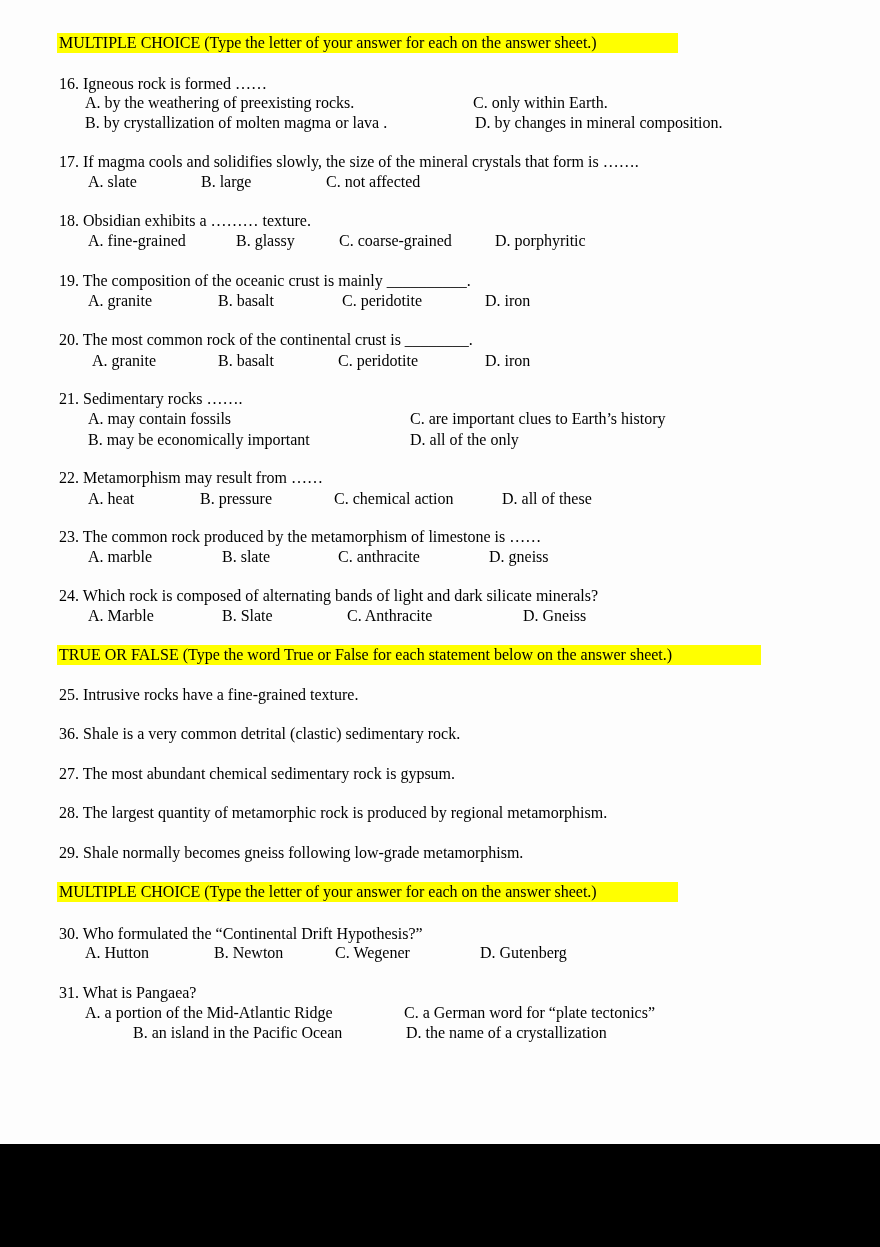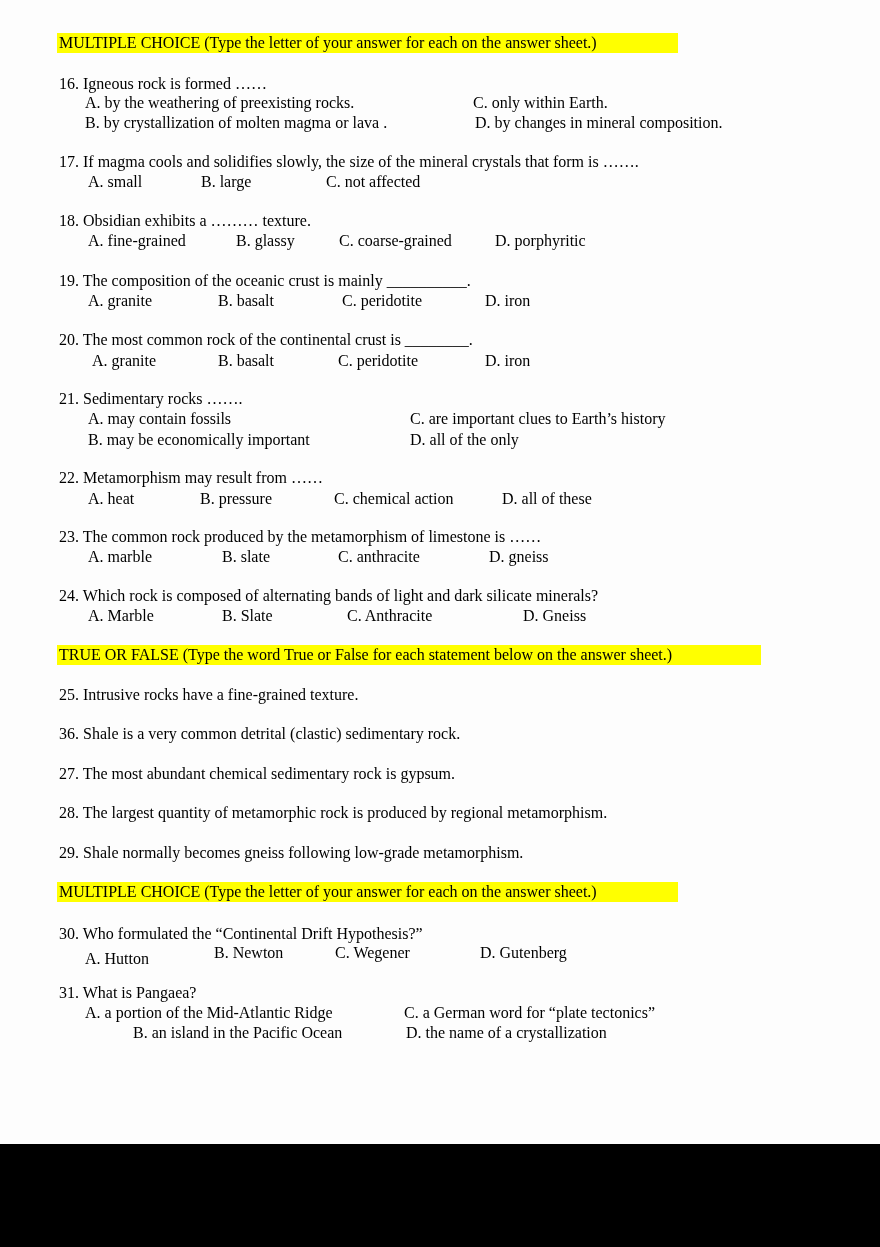--- a/index.html
+++ b/index.html
@@ -19,21 +19,21 @@
 
   <div class="abs hl" style="left:57px;top:33px;width:617px;">MULTIPLE CHOICE (Type the letter of your answer for each on the answer sheet.)</div>
 
   <div class="abs" style="left:59px;top:74px;text-align:center;">16. Igneous rock is formed ……</div>
   <div class="abs" style="left:85px;top:93px;">A. by the weathering of preexisting rocks.</div>
   <div class="abs" style="left:85px;top:113px;">B. by crystallization of molten magma or lava .</div>
   <div class="abs" style="left:473px;top:93px;">C. only within Earth.</div>
   <div class="abs" style="left:475px;top:113px;">D. by changes in mineral composition.</div>
 
   <div class="abs" style="left:59px;top:152px;">17.  If magma cools and solidifies slowly, the size of the mineral crystals that form is …….</div>
-  <div class="abs" style="left:88px;top:172px;">A. small</div>
+  <div class="abs" style="left:88px;top:172px;">A. slate</div>
   <div class="abs" style="left:201px;top:172px;">B. large</div>
   <div class="abs" style="left:326px;top:172px;">C. not affected</div>
 
   <div class="abs" style="left:59px;top:211px;">18.  Obsidian exhibits a ……… texture.</div>
   <div class="abs" style="left:88px;top:231px;">A. fine-grained</div>
   <div class="abs" style="left:236px;top:231px;">B. glassy</div>
   <div class="abs" style="left:339px;top:231px;">C. coarse-grained</div>
   <div class="abs" style="left:495px;top:231px;">D. porphyritic</div>
 
   <div class="abs" style="left:59px;top:271px;">19.  The composition of the oceanic crust is mainly __________.</div>
@@ -76,21 +76,21 @@
 
   <div class="abs" style="left:59px;top:685px;">25.  Intrusive rocks have a fine-grained texture.</div>
   <div class="abs" style="left:59px;top:724px;">36.  Shale is a very common detrital (clastic) sedimentary rock.</div>
   <div class="abs" style="left:59px;top:764px;">27.  The most abundant chemical sedimentary rock is gypsum.</div>
   <div class="abs" style="left:59px;top:803px;">28. The largest quantity of metamorphic rock is produced by regional metamorphism.</div>
   <div class="abs" style="left:59px;top:843px;">29. Shale normally becomes gneiss following low-grade metamorphism.</div>
 
   <div class="abs hl" style="left:57px;top:882px;width:617px;">MULTIPLE CHOICE (Type the letter of your answer for each on the answer sheet.)</div>
 
   <div class="abs" style="left:59px;top:924px;">30.  Who formulated the “Continental Drift Hypothesis?”</div>
-  <div class="abs" style="left:85px;top:943px;margin-top:6px;">A.  Hutton</div>
+  <div class="abs" style="left:85px;top:943px;">A.  Hutton</div>
   <div class="abs" style="left:214px;top:943px;">B.  Newton</div>
   <div class="abs" style="left:335px;top:943px;">C.  Wegener</div>
   <div class="abs" style="left:480px;top:943px;">D.  Gutenberg</div>
 
   <div class="abs" style="left:59px;top:983px;">31.  What is Pangaea?</div>
   <div class="abs" style="left:85px;top:1003px;">A.  a portion of the Mid-Atlantic Ridge</div>
   <div class="abs" style="left:85px;top:1023px;margin-left:48px;">B.  an island in the Pacific Ocean</div>
   <div class="abs" style="left:404px;top:1003px;">C.  a German word for “plate tectonics”</div>
   <div class="abs" style="left:406px;top:1023px;">D.  the name of a crystallization</div>
 

